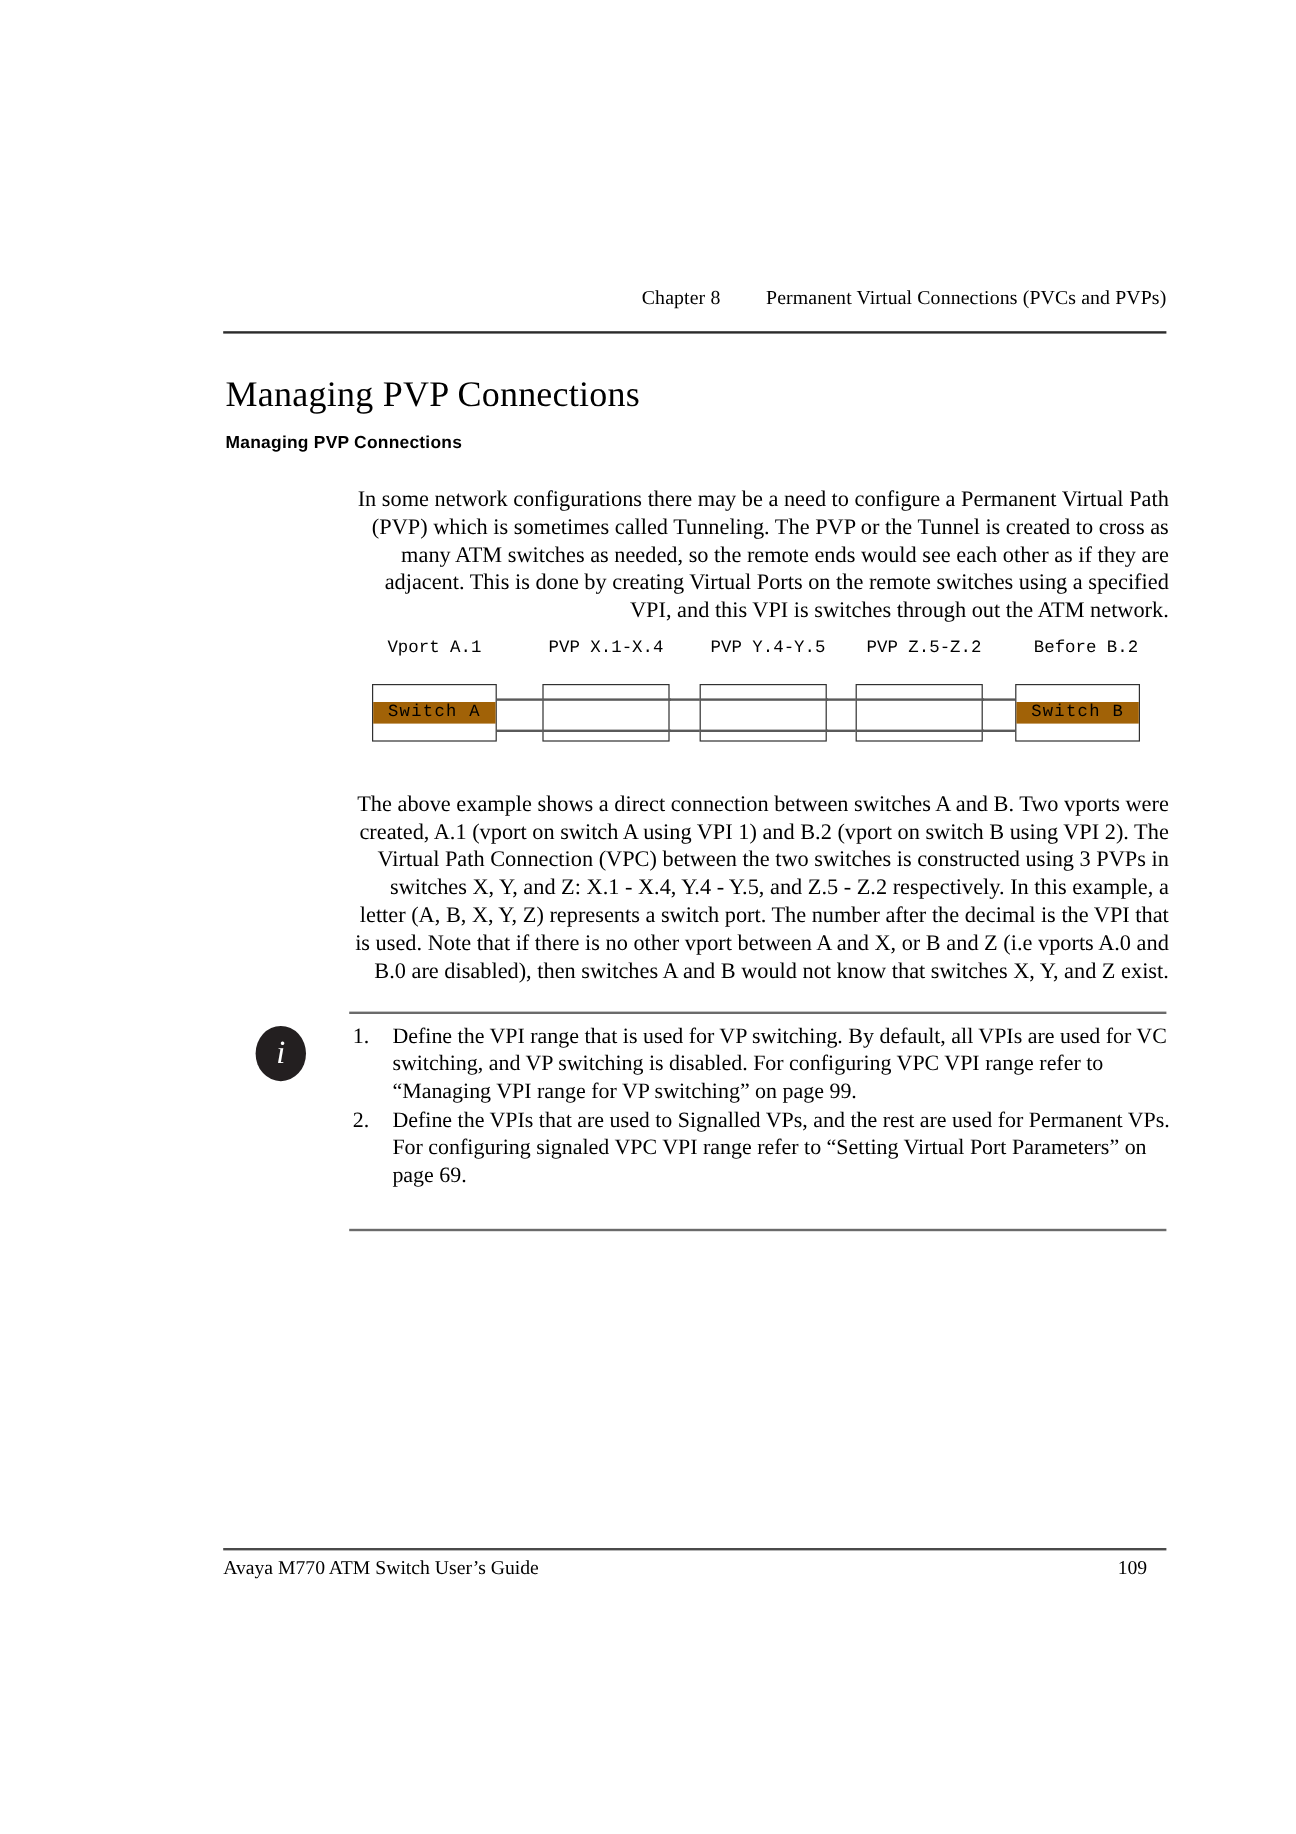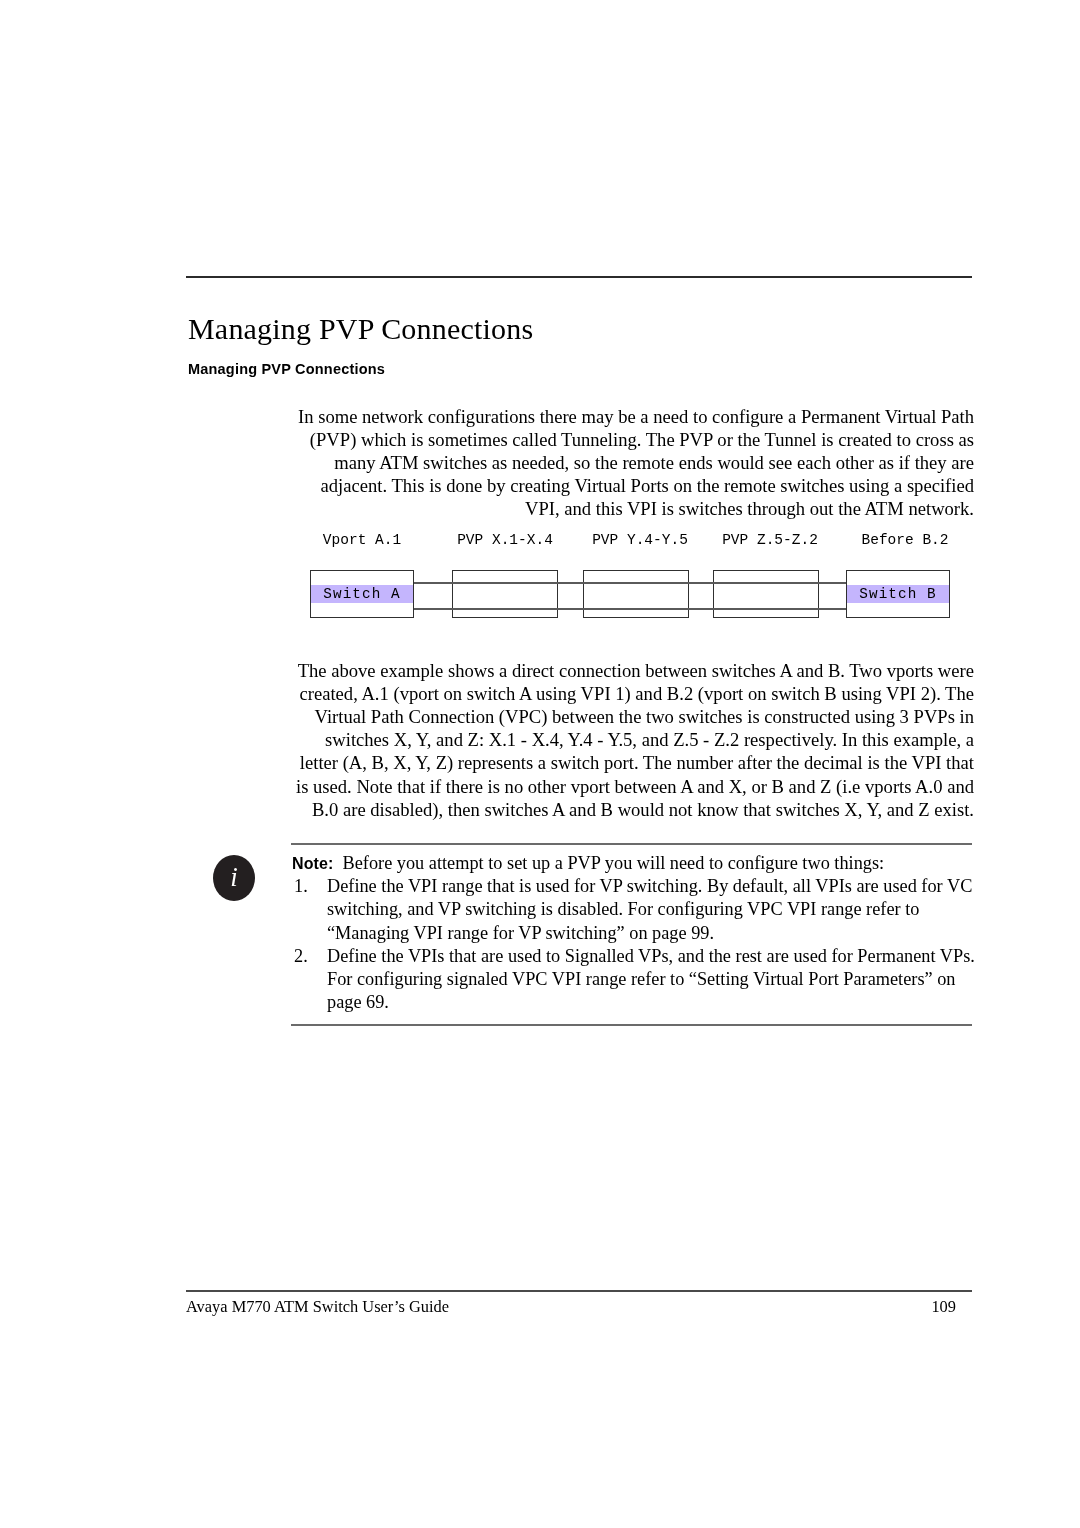--- a/index.html
+++ b/index.html
@@ -107,21 +107,21 @@
   .dbox .dbox-label {
     position: absolute;
     left: 0;
     right: 0;
     top: 50%;
     transform: translateY(-50%);
     text-align: center;
     font-size: 14.3px;
     letter-spacing: 1.1px;
     white-space: nowrap;
-    background: #c4b5fd;
+    background: #a16207;
     padding: 1px 0;
   }
   .wire {
     position: absolute;
     height: 1.6px;
     background: #5a5a5a;
   }
   .wire-top { top: 50px; }
   .wire-bot { top: 76px; }
 
@@ -221,20 +221,23 @@
     position: absolute;
     right: 16px;
     top: 0;
   }
 </style>
 </head>
 <body>
 
 <div class="page">
 
+  <div class="header">
+    <span class="chapter-label">Chapter 8</span><span>Permanent Virtual Connections (PVCs and PVPs)</span>
+  </div>
   <div class="header-rule"></div>
 
   <h1 class="page-title">Managing PVP Connections</h1>
 
   <div class="sub-heading">Managing PVP Connections</div>
 
   <p class="body-text para-1">In some network configurations there may be a need to configure a Permanent Virtual Path (PVP) which is sometimes called Tunneling. The PVP or the Tunnel is created to cross as many ATM switches as needed, so the remote ends would see each other as if they are adjacent. This is done by creating Virtual Ports on the remote switches using a specified VPI, and this VPI is switches through out the ATM network.</p>
 
   <div class="diagram">
 
@@ -273,21 +276,20 @@
 
   <p class="body-text para-2">The above example shows a direct connection between switches A and B. Two vports were created, A.1 (vport on switch A using VPI 1) and B.2 (vport on switch B using VPI 2). The Virtual Path Connection (VPC) between the two switches is constructed using 3 PVPs in switches X, Y, and Z: X.1 - X.4, Y.4 - Y.5, and Z.5 - Z.2 respectively. In this example, a letter (A, B, X, Y, Z) represents a switch port. The number after the decimal is the VPI that is used. Note that if there is no other vport between A and X, or B and Z (i.e vports A.0 and B.0 are disabled), then switches A and B would not know that switches X, Y, and Z exist.</p>
 
   <div class="note-rule note-rule-top"></div>
 
   <div class="note-icon">
     <span class="glyph">i</span>
   </div>
 
   <div class="note-body">
-    <p class="note-lead"><span class="note-kw">Note:</span>&nbsp;&nbsp;<span>Before you attempt to set up a PVP you will need to configure two things:</span></p>
     <ol class="note-list">
       <li>
         <span class="marker">1.</span>
         <span>Define the VPI range that is used for VP switching. By default, all VPIs are used for VC switching, and VP switching is disabled. For configuring VPC VPI range refer to “Managing VPI range for VP switching” on page 99.</span>
       </li>
       <li>
         <span class="marker">2.</span>
         <span>Define the VPIs that are used to Signalled VPs, and the rest are used for Permanent VPs. For configuring signaled VPC VPI range refer to “Setting Virtual Port Parameters” on page 69.</span>
       </li>
     </ol>

